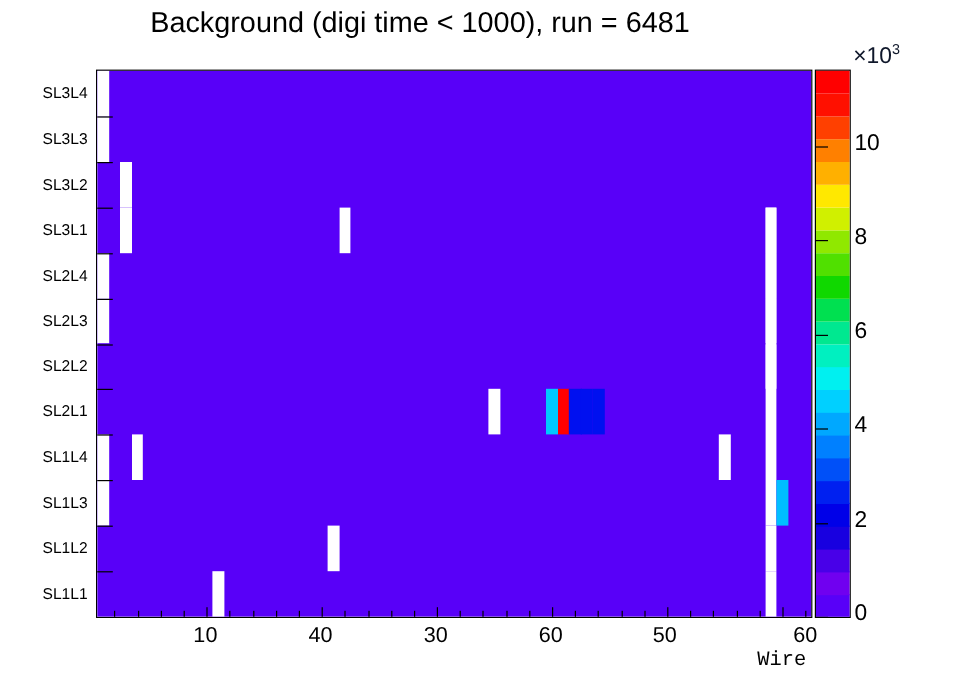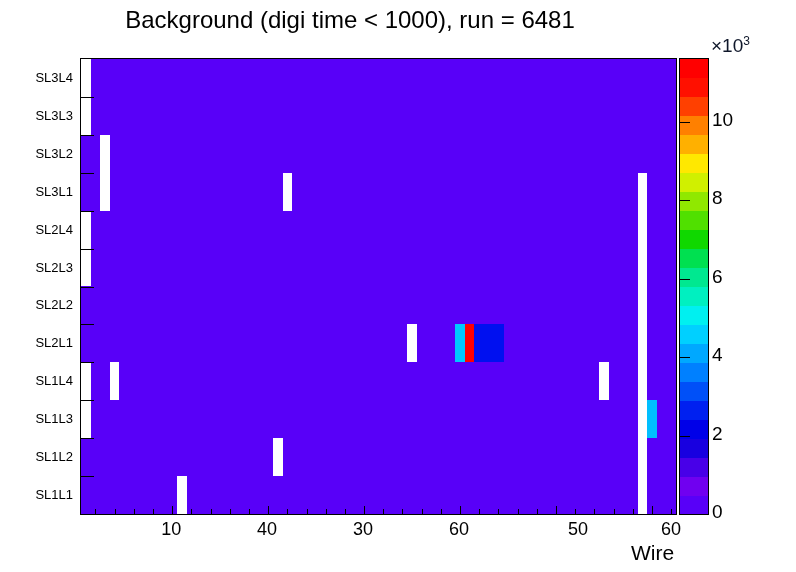--- a/index.html
+++ b/index.html
@@ -32,21 +32,21 @@
   #ylabels{position:absolute;left:0;top:0;width:796px;height:572px;}
   .ylab{
     position:absolute;width:70px;text-align:right;
     font-size:13px;color:#000;white-space:nowrap;
   }
   .xlab{
     position:absolute;width:60px;text-align:center;
     font-size:18px;color:#000;white-space:nowrap;
   }
   #xaxis-title{
-    position:absolute;font-size:21px;color:#000;white-space:nowrap;
+    position:absolute;font-size:17px;color:#000;white-space:nowrap;font-family:Liberation Mono, monospace;
   }
 
   
   #palette{
     position:absolute;left:679px;top:58px;width:28px;height:455px;
     border:1px solid #000;box-sizing:content-box;
   }
   .pband{position:absolute;left:0;width:28px;}
   .ztick{position:absolute;left:-9px;width:10px;height:1px;background:#000;}
   .zlab{
@@ -156,21 +156,21 @@
       <div class="ylab" style="left: 3px; top: 183.71px; text-align: right;">SL3L1</div>
       <div class="ylab" style="left: 3px; top: 145.79px;">SL3L2</div>
       <div class="ylab" style="left: 3px; top: 107.88px;">SL3L3</div>
       <div class="ylab" style="left: 3px; top: 69.96px;">SL3L4</div>
     </div>
   <div id="xlabels">
       <div class="xlab" style="left: 141.17px; top: 519px;">10</div>
       <div class="xlab" style="left: 237.14px; top: 519px;">40</div>
       <div class="xlab" style="left: 333.1px; top: 519px;">30</div>
       <div class="xlab" style="left: 429.07px; top: 519px;">60</div>
-      <div class="xlab" style="left: 548px; top: 519px;">50</div>
+      <div class="xlab" style="left: 524px; top: 519px;">50</div>
       <div class="xlab" style="left: 621.01px; top: 519px; text-align: right;">60</div>
     </div>
 
   <div id="xaxis-title" style="left: 631px; top: 541px;">Wire</div>
 
   <div id="palette">
       <div class="pband" style="top: 436.042px; height: 19.458px; background: rgb(88, 0, 248);"></div>
       <div class="pband" style="top: 417.083px; height: 19.458px; background: rgb(112, 0, 240);"></div>
       <div class="pband" style="top: 398.125px; height: 19.458px; background: rgb(72, 0, 232);"></div>
       <div class="pband" style="top: 379.167px; height: 19.458px; background: rgb(24, 0, 224);"></div>

